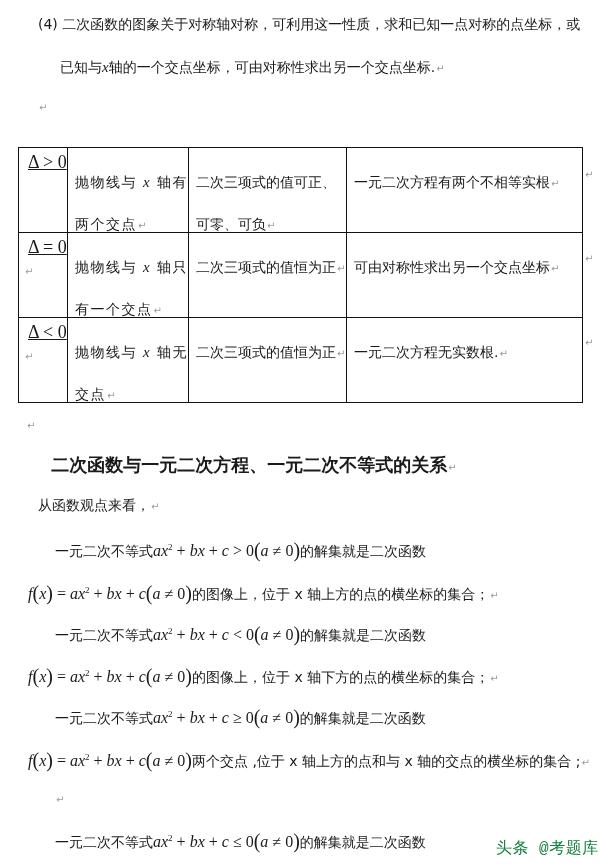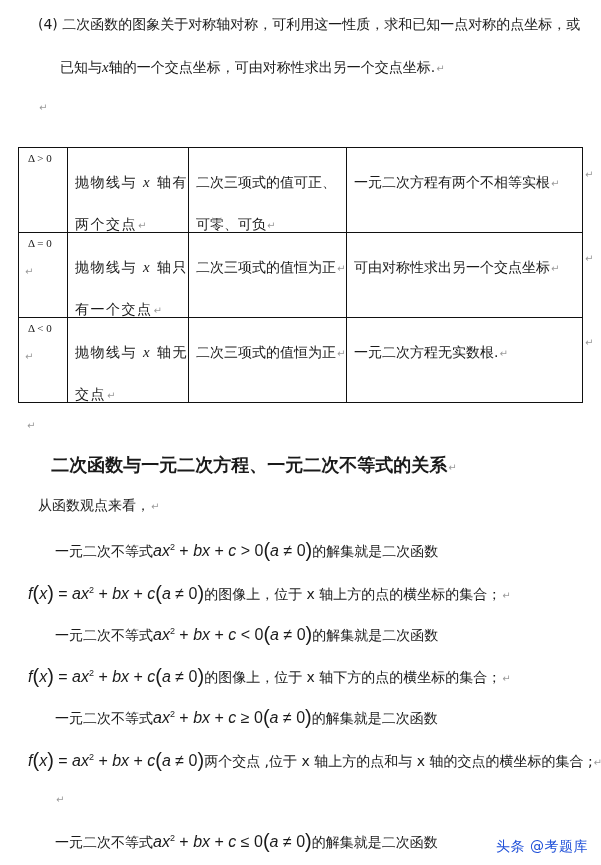--- a/index.html
+++ b/index.html
@@ -1,37 +1,37 @@
 <!DOCTYPE html>
 <html><head>
 <meta charset="utf-8">
 <style>
   html, body { margin:0; padding:0; background:#ffffff; }
   body { width:601px; height:865px; position:relative; overflow:hidden;
          font-family:"DejaVu Sans", "Liberation Sans", sans-serif; color:#1a1a1a; font-size:14px; }
   .line { position:absolute; white-space:nowrap; font-size:14px; line-height:20px; }
   .mark { color:#9a9a9a; font-size:10px; margin-left:1px; }
-  .math { font-family:Liberation Sans, sans-serif; font-size:16px; }
+  .math { font-family:Liberation Serif, serif; font-size:16px; }
   .math i { font-style:italic; }
   .math sup { font-size:9px; vertical-align:6px; }
   .paren { font-size:20px; vertical-align:-1px; font-weight:300; }
   .xvar { font-family:"Liberation Serif", serif; font-style:italic; font-size:15px; }
   table.rel { position:absolute; left:18px; top:147px; border-collapse:collapse; }
   table.rel td { border:1.3px solid #111; vertical-align:top; padding:0; font-size:14px; position:relative; }
   .c0 { width:48px; height:84px; }
   .c1 { width:120px; }
   .c2 { width:157px; }
   .c3 { width:235px; }
-  .delta { position:absolute; left:9px; top:4px; font-family:"Liberation Serif", serif; font-size:11px; }
+  .delta { position:absolute; left:9px; top:4px; font-family:"Liberation Serif", serif; font-size:18px;text-decoration:underline; }
   .delta-mark { position:absolute; left:6px; top:33px; color:#9a9a9a; font-size:10px; }
   .cell-text { position:absolute; left:7px; top:13px; line-height:42px; white-space:nowrap; }
   .cell-text.wide { letter-spacing:1.5px; }
   .row-mark { position:absolute; left:585px; color:#9a9a9a; font-size:10px; }
   .title { position:absolute; top:453px; left:0; width:508px; text-align:center; font-weight:bold; font-size:18px; }
-  .watermark { position:absolute; left:496px; top:838px; font-size:14px; color:#1d4ed8; letter-spacing:0.5px; }
+  .watermark { position:absolute; left:496px; top:838px; font-size:16px; color:#15803d; letter-spacing:0.5px;font-family:Liberation Mono, monospace; }
 </style>
 </head>
 <body>
 
 <div class="line" style="left:38px; top:14px;">
   <span>(4)  二次函数的图象关于对称轴对称，可利用这一性质，求和已知一点对称的点坐标，或</span>
 </div>
 <div class="line" style="left:60px; top:57px;">
   <span>已知与</span><span class="xvar">x</span><span>轴的一个交点坐标，可由对称性求出另一个交点坐标.</span><span class="mark">↵</span>
 </div>

